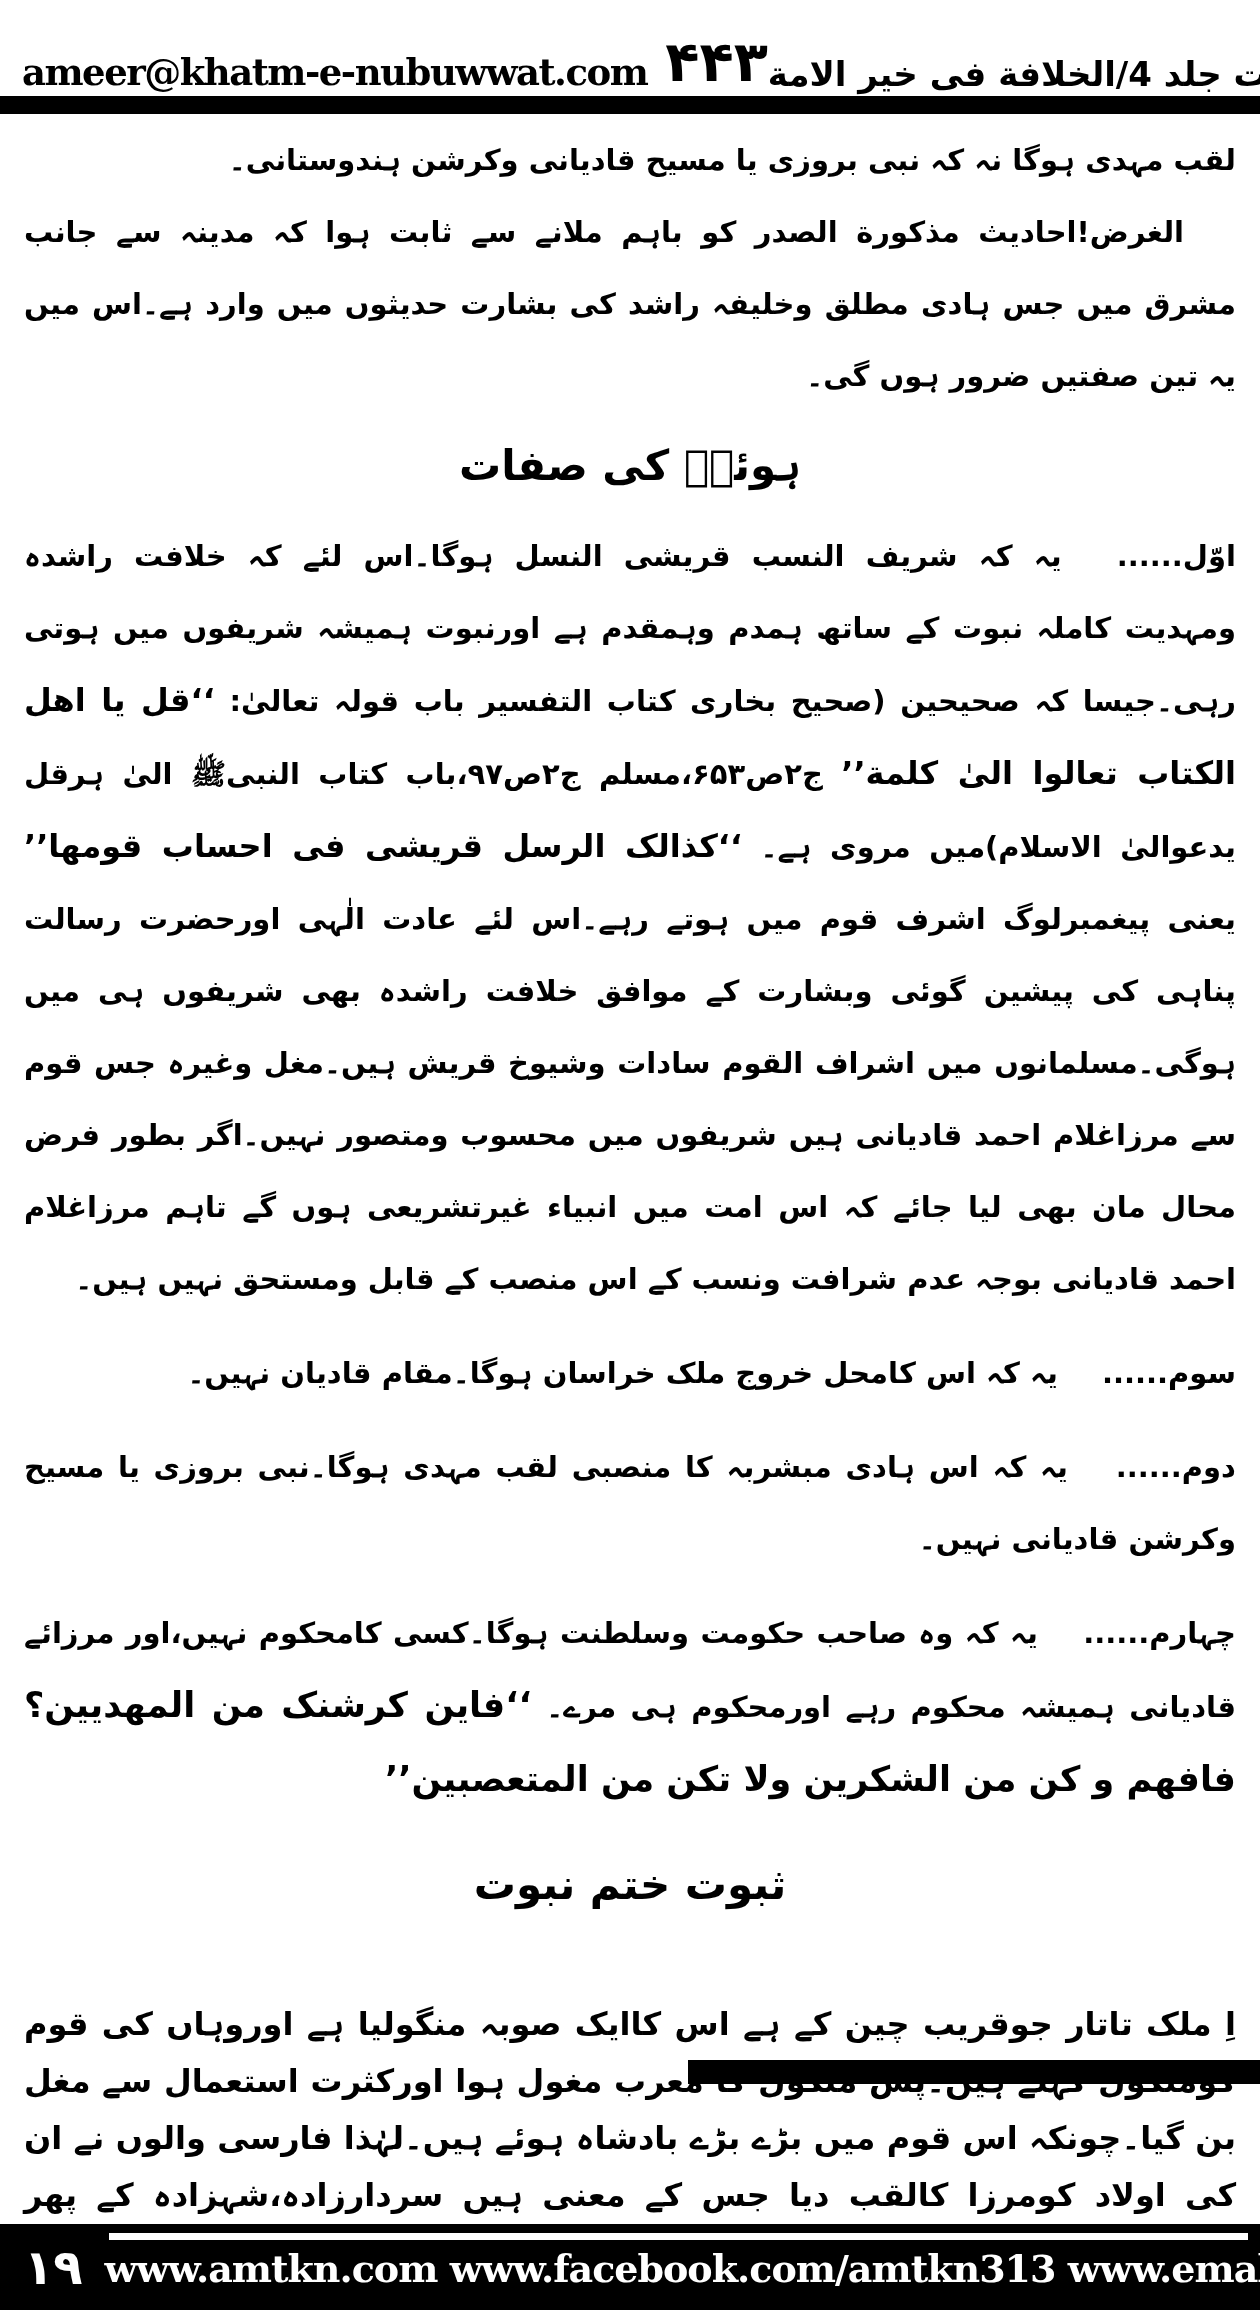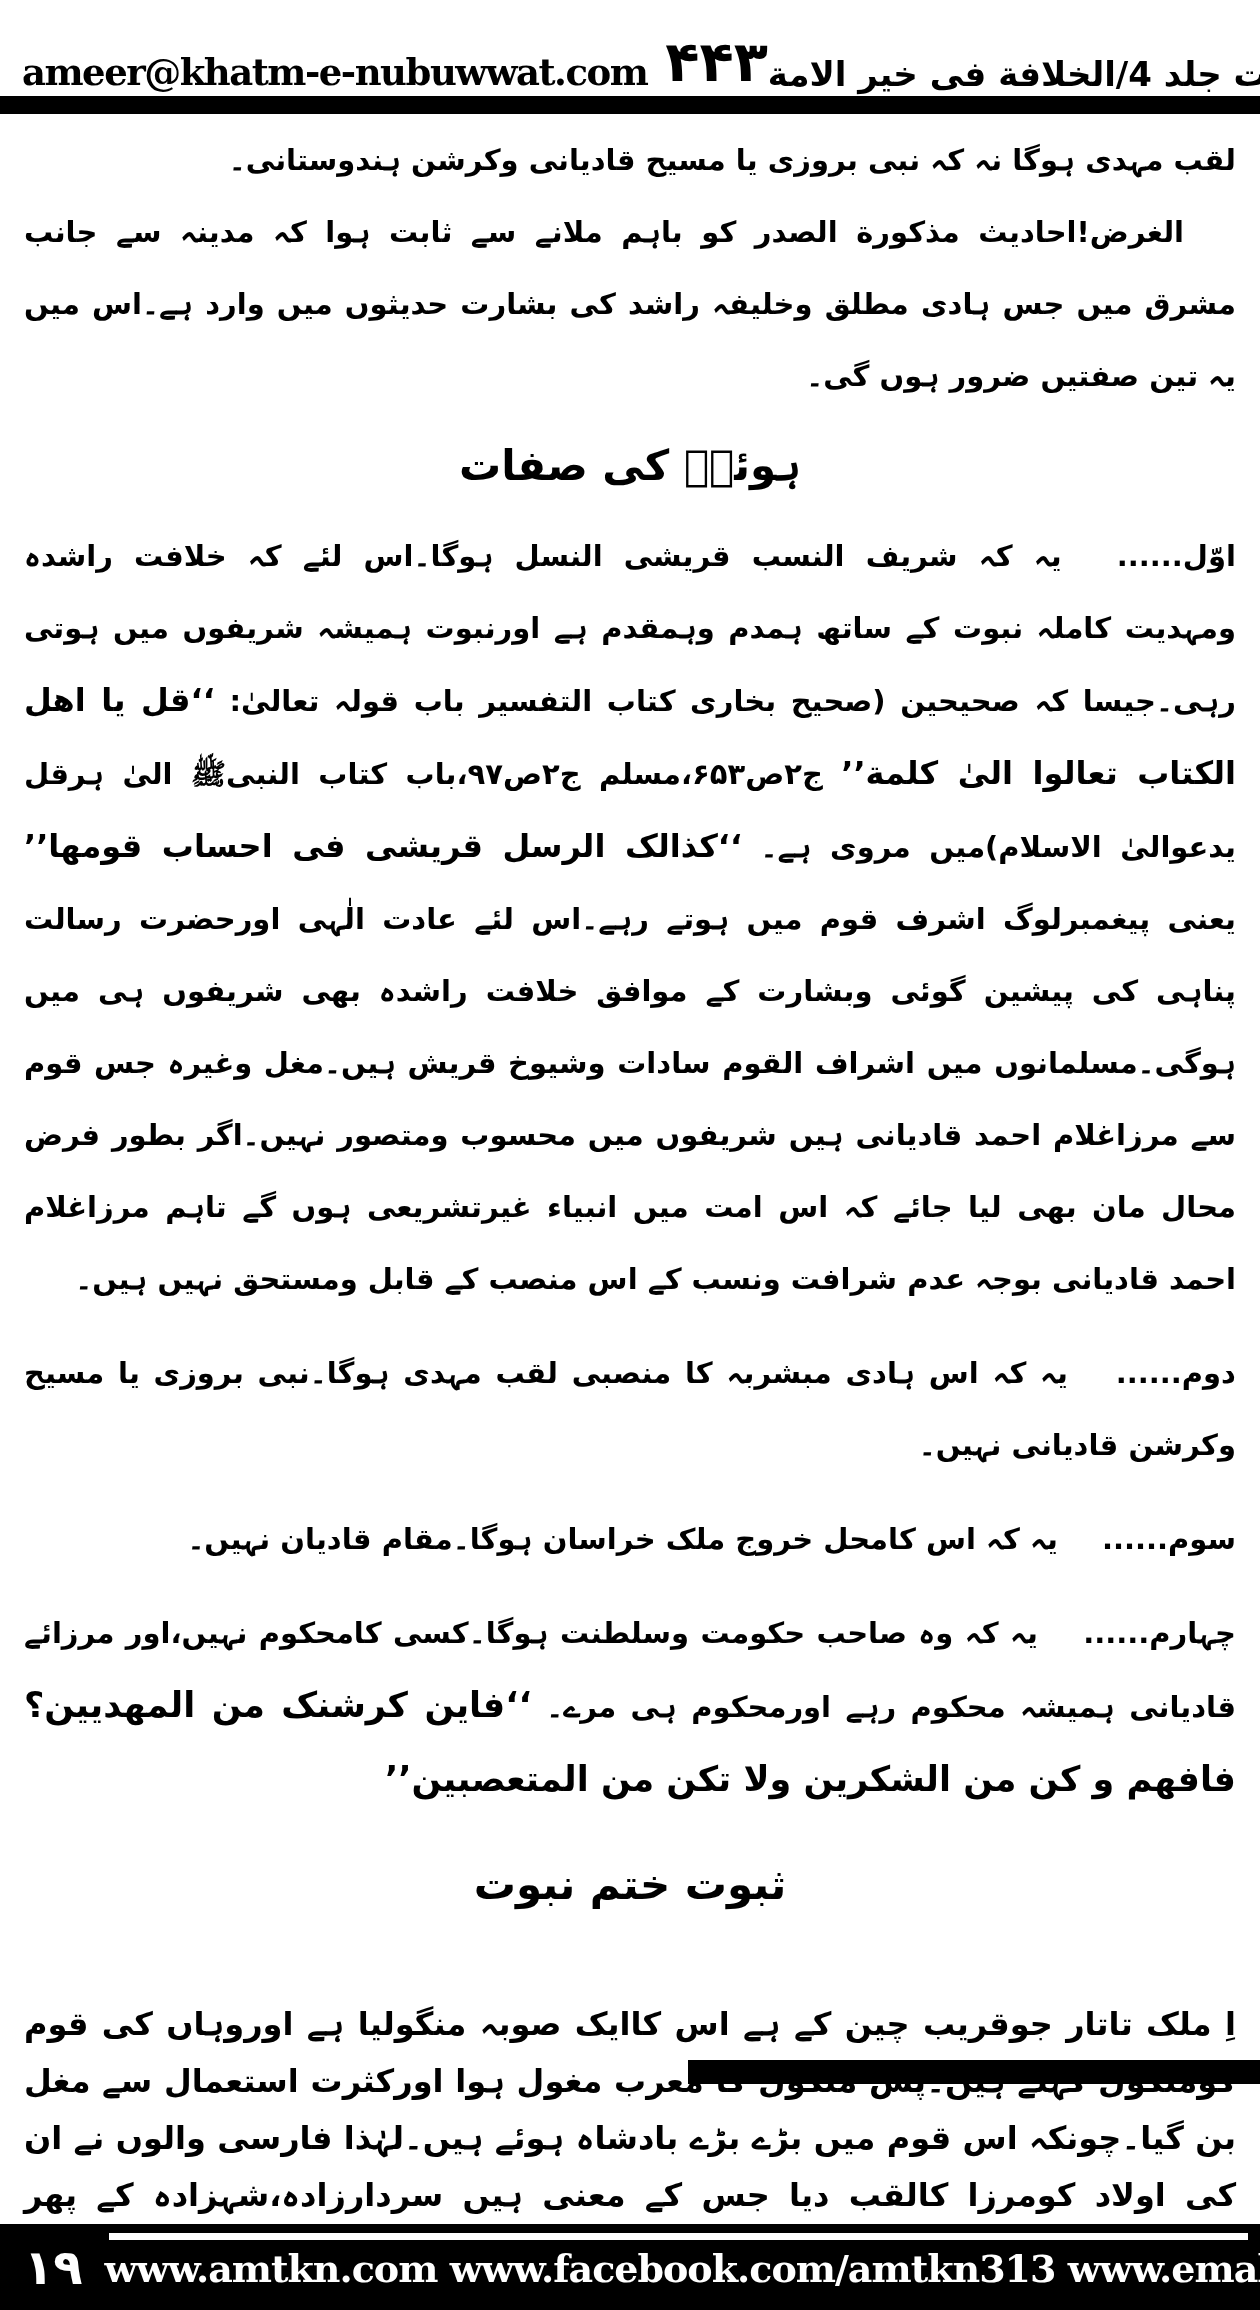--- a/index.html
+++ b/index.html
@@ -61,27 +61,27 @@
     <p>
       <span class="lbl">اوّل......</span>
       <span>یہ کہ شریف النسب قریشی النسل ہوگا۔اس لئے کہ خلافت راشدہ ومہدیت کاملہ نبوت کے ساتھ ہمدم وہمقدم ہے اورنبوت ہمیشہ شریفوں میں ہوتی رہی۔جیسا کہ صحیحین (صحیح بخاری کتاب التفسیر باب قولہ تعالیٰ:</span>
       <span class="quote">‘‘قل یا اهل الکتاب تعالوا الیٰ کلمة’’</span>
       <span>ج۲ص۶۵۳،مسلم ج۲ص۹۷،باب کتاب النبیﷺ الیٰ ہرقل یدعوالیٰ الاسلام)میں مروی ہے۔</span>
       <span class="quote">‘‘کذالک الرسل قریشی فی احساب قومها’’</span>
       <span>یعنی پیغمبرلوگ اشرف قوم میں ہوتے رہے۔اس لئے عادت الٰہی اورحضرت رسالت پناہی کی پیشین گوئی وبشارت کے موافق خلافت راشدہ بھی شریفوں ہی میں ہوگی۔مسلمانوں میں اشراف القوم سادات وشیوخ قریش ہیں۔مغل وغیرہ جس قوم سے مرزاغلام احمد قادیانی ہیں شریفوں میں محسوب ومتصور نہیں۔اگر بطور فرض محال مان بھی لیا جائے کہ اس امت میں انبیاء غیرتشریعی ہوں گے تاہم مرزاغلام احمد قادیانی بوجہ عدم شرافت ونسب کے اس منصب کے قابل ومستحق نہیں ہیں۔</span>
     </p>
 
     <p class="item">
-      <span class="lbl">دوم......</span>
-      <span>یہ کہ اس ہادی مبشربہ کا منصبی لقب مہدی ہوگا۔نبی بروزی یا مسیح وکرشن قادیانی نہیں۔</span>
+      <span class="lbl">سوم......</span>
+      <span>یہ کہ اس کامحل خروج ملک خراسان ہوگا۔مقام قادیان نہیں۔</span>
     </p>
 
     <p class="item">
-      <span class="lbl">سوم......</span>
-      <span>یہ کہ اس کامحل خروج ملک خراسان ہوگا۔مقام قادیان نہیں۔</span>
+      <span class="lbl">دوم......</span>
+      <span>یہ کہ اس ہادی مبشربہ کا منصبی لقب مہدی ہوگا۔نبی بروزی یا مسیح وکرشن قادیانی نہیں۔</span>
     </p>
 
     <p class="item">
       <span class="lbl">چہارم......</span>
       <span>یہ کہ وہ صاحب حکومت وسلطنت ہوگا۔کسی کامحکوم نہیں،اور مرزائے قادیانی ہمیشہ محکوم رہے اورمحکوم ہی مرے۔</span>
       <span class="quote-lg">‘‘فاین کرشنک من المهدیین؟ فافهم و کن من الشکرین ولا تکن من المتعصبین’’</span>
     </p>
 
     <h2>ثبوت ختم نبوت</h2>
 

